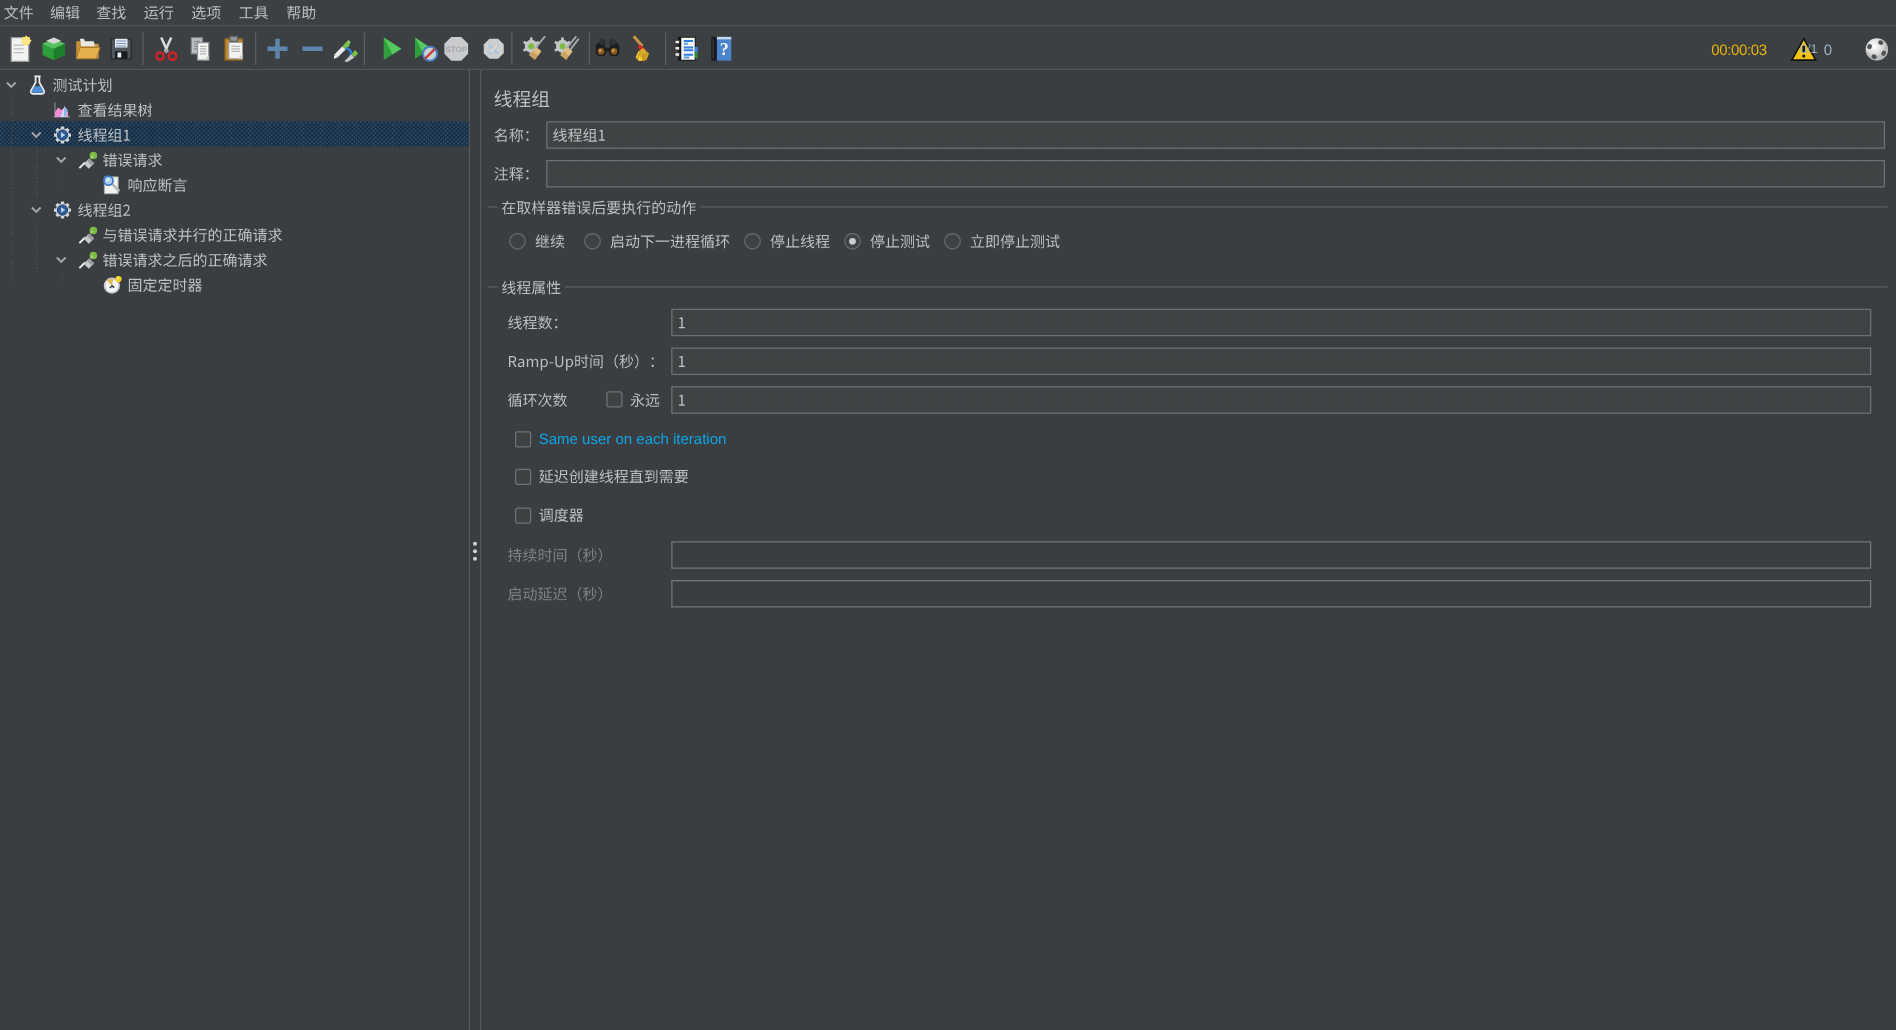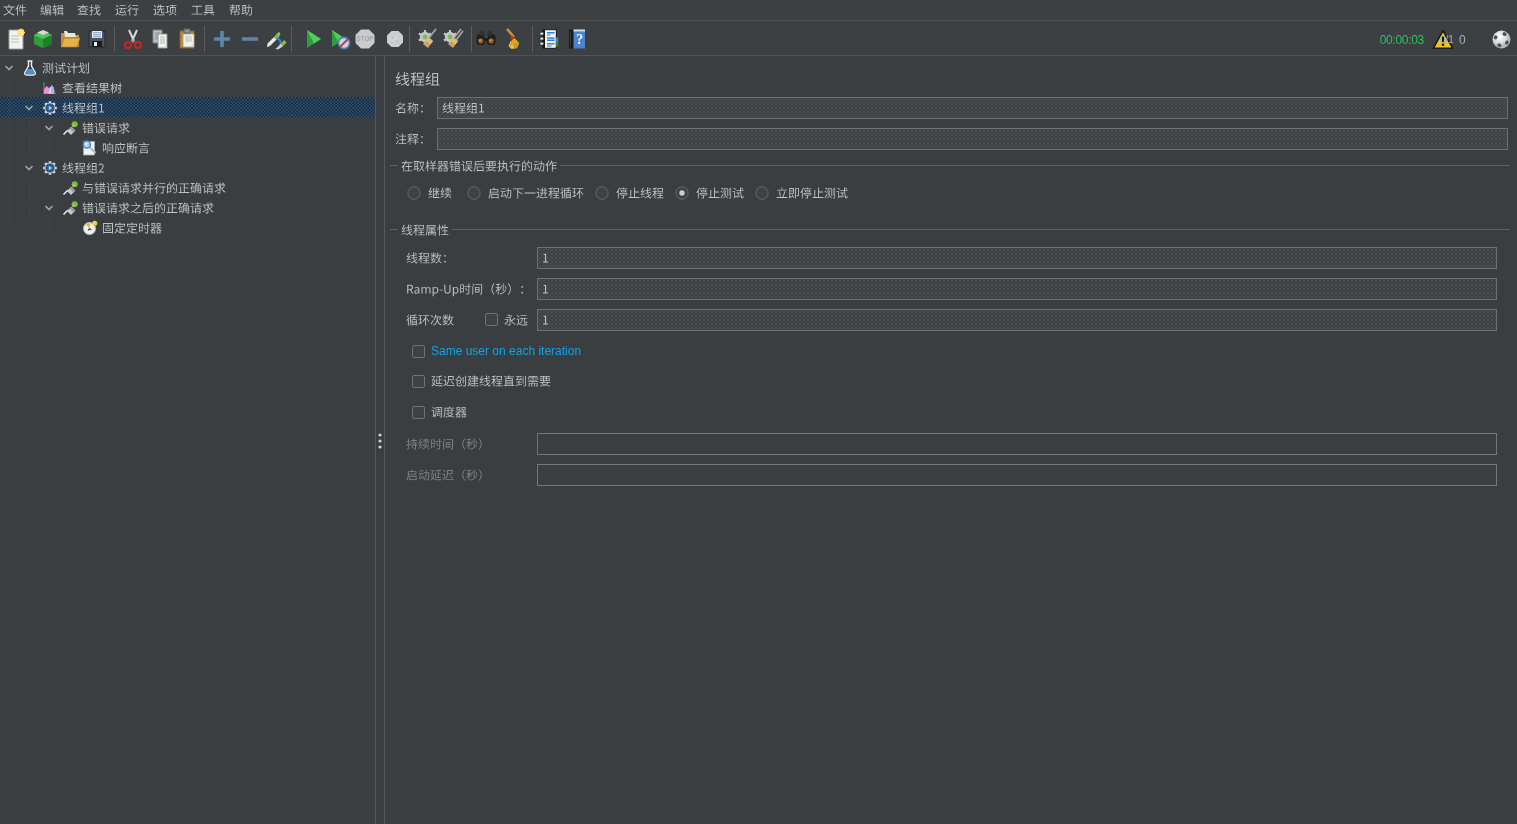--- a/index.html
+++ b/index.html
@@ -197,21 +197,21 @@
     <rect x="17.8" y="9.5" width="2.4" height="4.5" fill="#3f86d8"></rect>
     <rect x="17.8" y="14" width="2.4" height="4.5" fill="#2f8f2f"></rect>
   </svg>
 <svg class="abs" style="left:566px;top:28px" width="22" height="22" viewBox="0 0 22 22">
     <rect x="3" y="1.5" width="5" height="19" fill="#17191c"></rect>
     <rect x="4" y="3" width="1" height="16" fill="#3a3d40"></rect>
     <rect x="7.5" y="1.5" width="11.5" height="19" fill="#4a84cc"></rect>
     <rect x="7.5" y="1.5" width="11.5" height="2" fill="#c6d8ec"></rect>
     <text x="13.5" y="16" font-family="Liberation Serif" font-size="14.5" font-weight="bold" fill="#f0f4f8" text-anchor="middle">?</text>
   </svg>
-<div class="abs" style="left:1369px;top:33px;width:55px;height:14px;color:#22c55e;font-size:12px;line-height:14px;text-align:right;letter-spacing:-0.3px">00:00:03</div>
+<div class="abs" style="left:1369px;top:33px;width:55px;height:14px;color:#eab308;font-size:12px;line-height:14px;letter-spacing:-0.3px">00:00:03</div>
 <svg class="abs" style="left:1432px;top:29px" width="22" height="21" viewBox="0 0 22 22">
     <path d="M11 2L21 20H1z" fill="#f0c414" stroke="#141414" stroke-width="1.4"></path>
     <path d="M11 8v6" stroke="#141414" stroke-width="2.2"></path>
     <circle cx="11" cy="16.6" r="1.3" fill="#141414"></circle>
   </svg>
 <div class="abs" style="left:1459px;top:33px;width:12px;height:14px;color:#9eb2c0;font-size:12px;line-height:14px">0</div>
 <div class="abs" style="left:1440px;top:33px;width:24px;height:14px;color:#9eb2c0;font-size:10px;line-height:14px">0/1</div>
 <svg class="abs" style="left:1492px;top:30px" width="19" height="19">
     <defs>
       <radialGradient id="ball" cx="40%" cy="35%">

